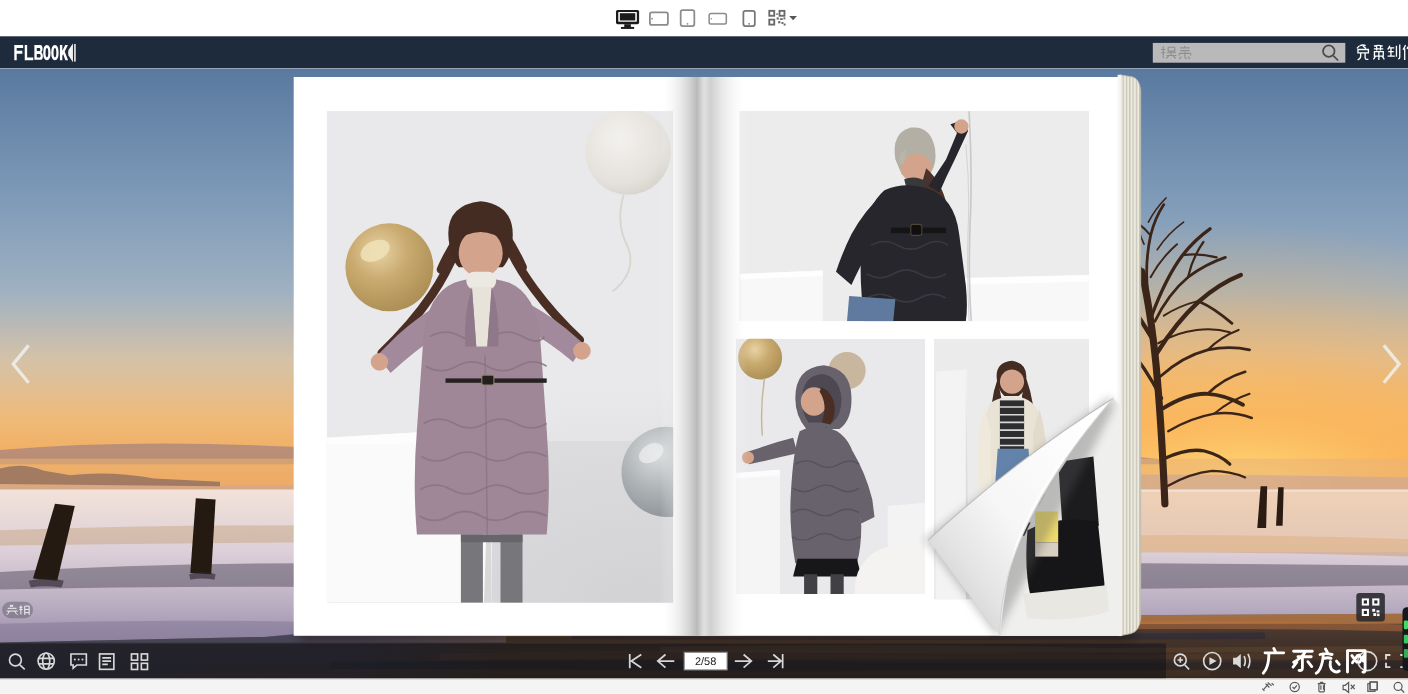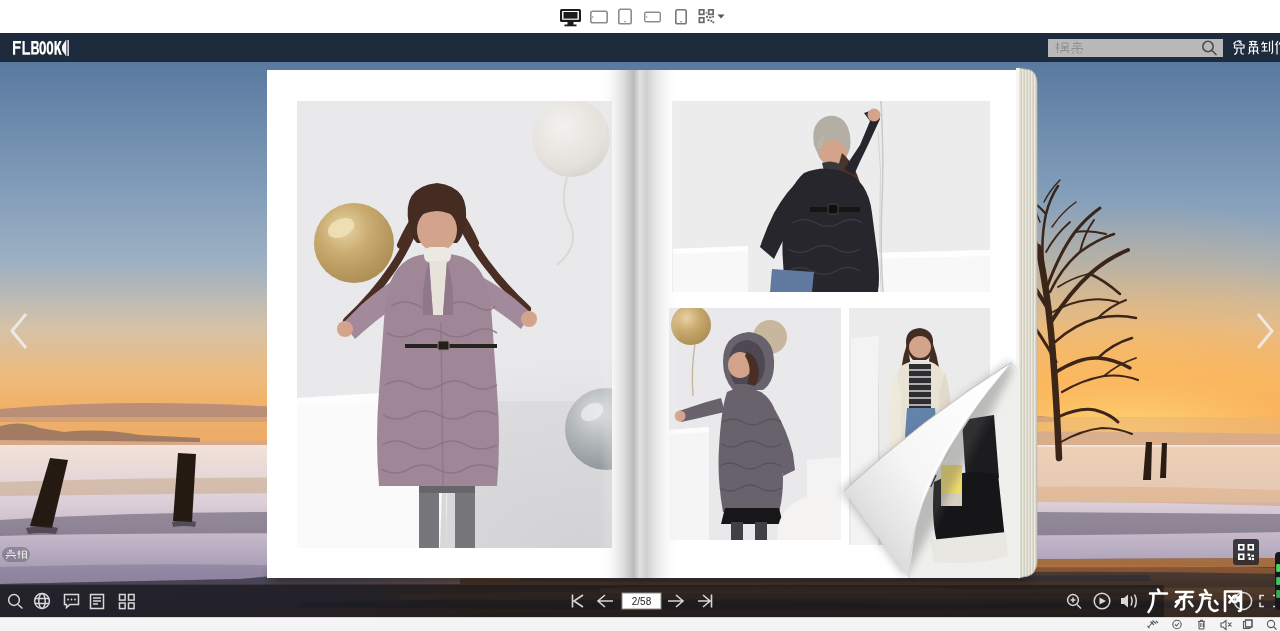--- a/index.html
+++ b/index.html
@@ -439,21 +439,21 @@
     <path d="M1236.5,8.5 q2.5,-1.2 5,0 M1236,8.5 l-2.5,2.5 M1239,8.8 l2.8,2.2 M1234.5,12 h9.5 v3 h-9.5 Z M1234.5,15 v0 M1237,15 v3 q0,2.5 -2.8,3.5 M1241,15 v4.5 q0,1.5 1.5,1.5 h1.5"></path>
 
     <path d="M1249,9 q4,-1.5 8,0 M1249,11.5 h8.5 M1251.5,8 v5 M1255,8 v5 M1249.5,14 h8 v4 h-8 Z M1250.5,18 l-2,3 M1256.5,18 l2,3 M1253.5,14 v7.5"></path>
 
     <path d="M1263.5,8.5 q-0.8,2 -2,3.5 M1262,10.5 h5.5 M1264.5,10.5 v7.5 M1262,14 h5 M1261.5,18 h6.5 M1269.5,8.5 v10 M1272.5,7.5 v11.5 q0,1.5 -1.5,1.5"></path>
 
     <path d="M1277.8,8 q-1.2,2.8 -2.3,4.2 M1277,11 v10.5 M1279.8,9.5 l-0.6,2"></path>
   </g>
 </svg>
 </div>
-<div id="toolbar" class="abs" style="left:0;top:585px;width:1164px;height:32px;background:rgba(13,15,24,0.5);">
+<div id="toolbar" class="abs" style="left:0;top:585px;width:1060px;height:32px;background:rgba(13,15,24,0.5);">
 <svg width="1280" height="32">
   <g stroke="#e8e8e8" stroke-width="1.5" fill="none" opacity="0.92">
 
     <circle cx="14" cy="15" r="5.4"></circle>
     <path d="M18,19.5 L22.5,23.5"></path>
 
     <circle cx="42" cy="16" r="7.4"></circle>
     <ellipse cx="42" cy="16" rx="3.2" ry="7.4"></ellipse>
     <path d="M35,13.5 h14 M35,18.5 h14"></path>
 

